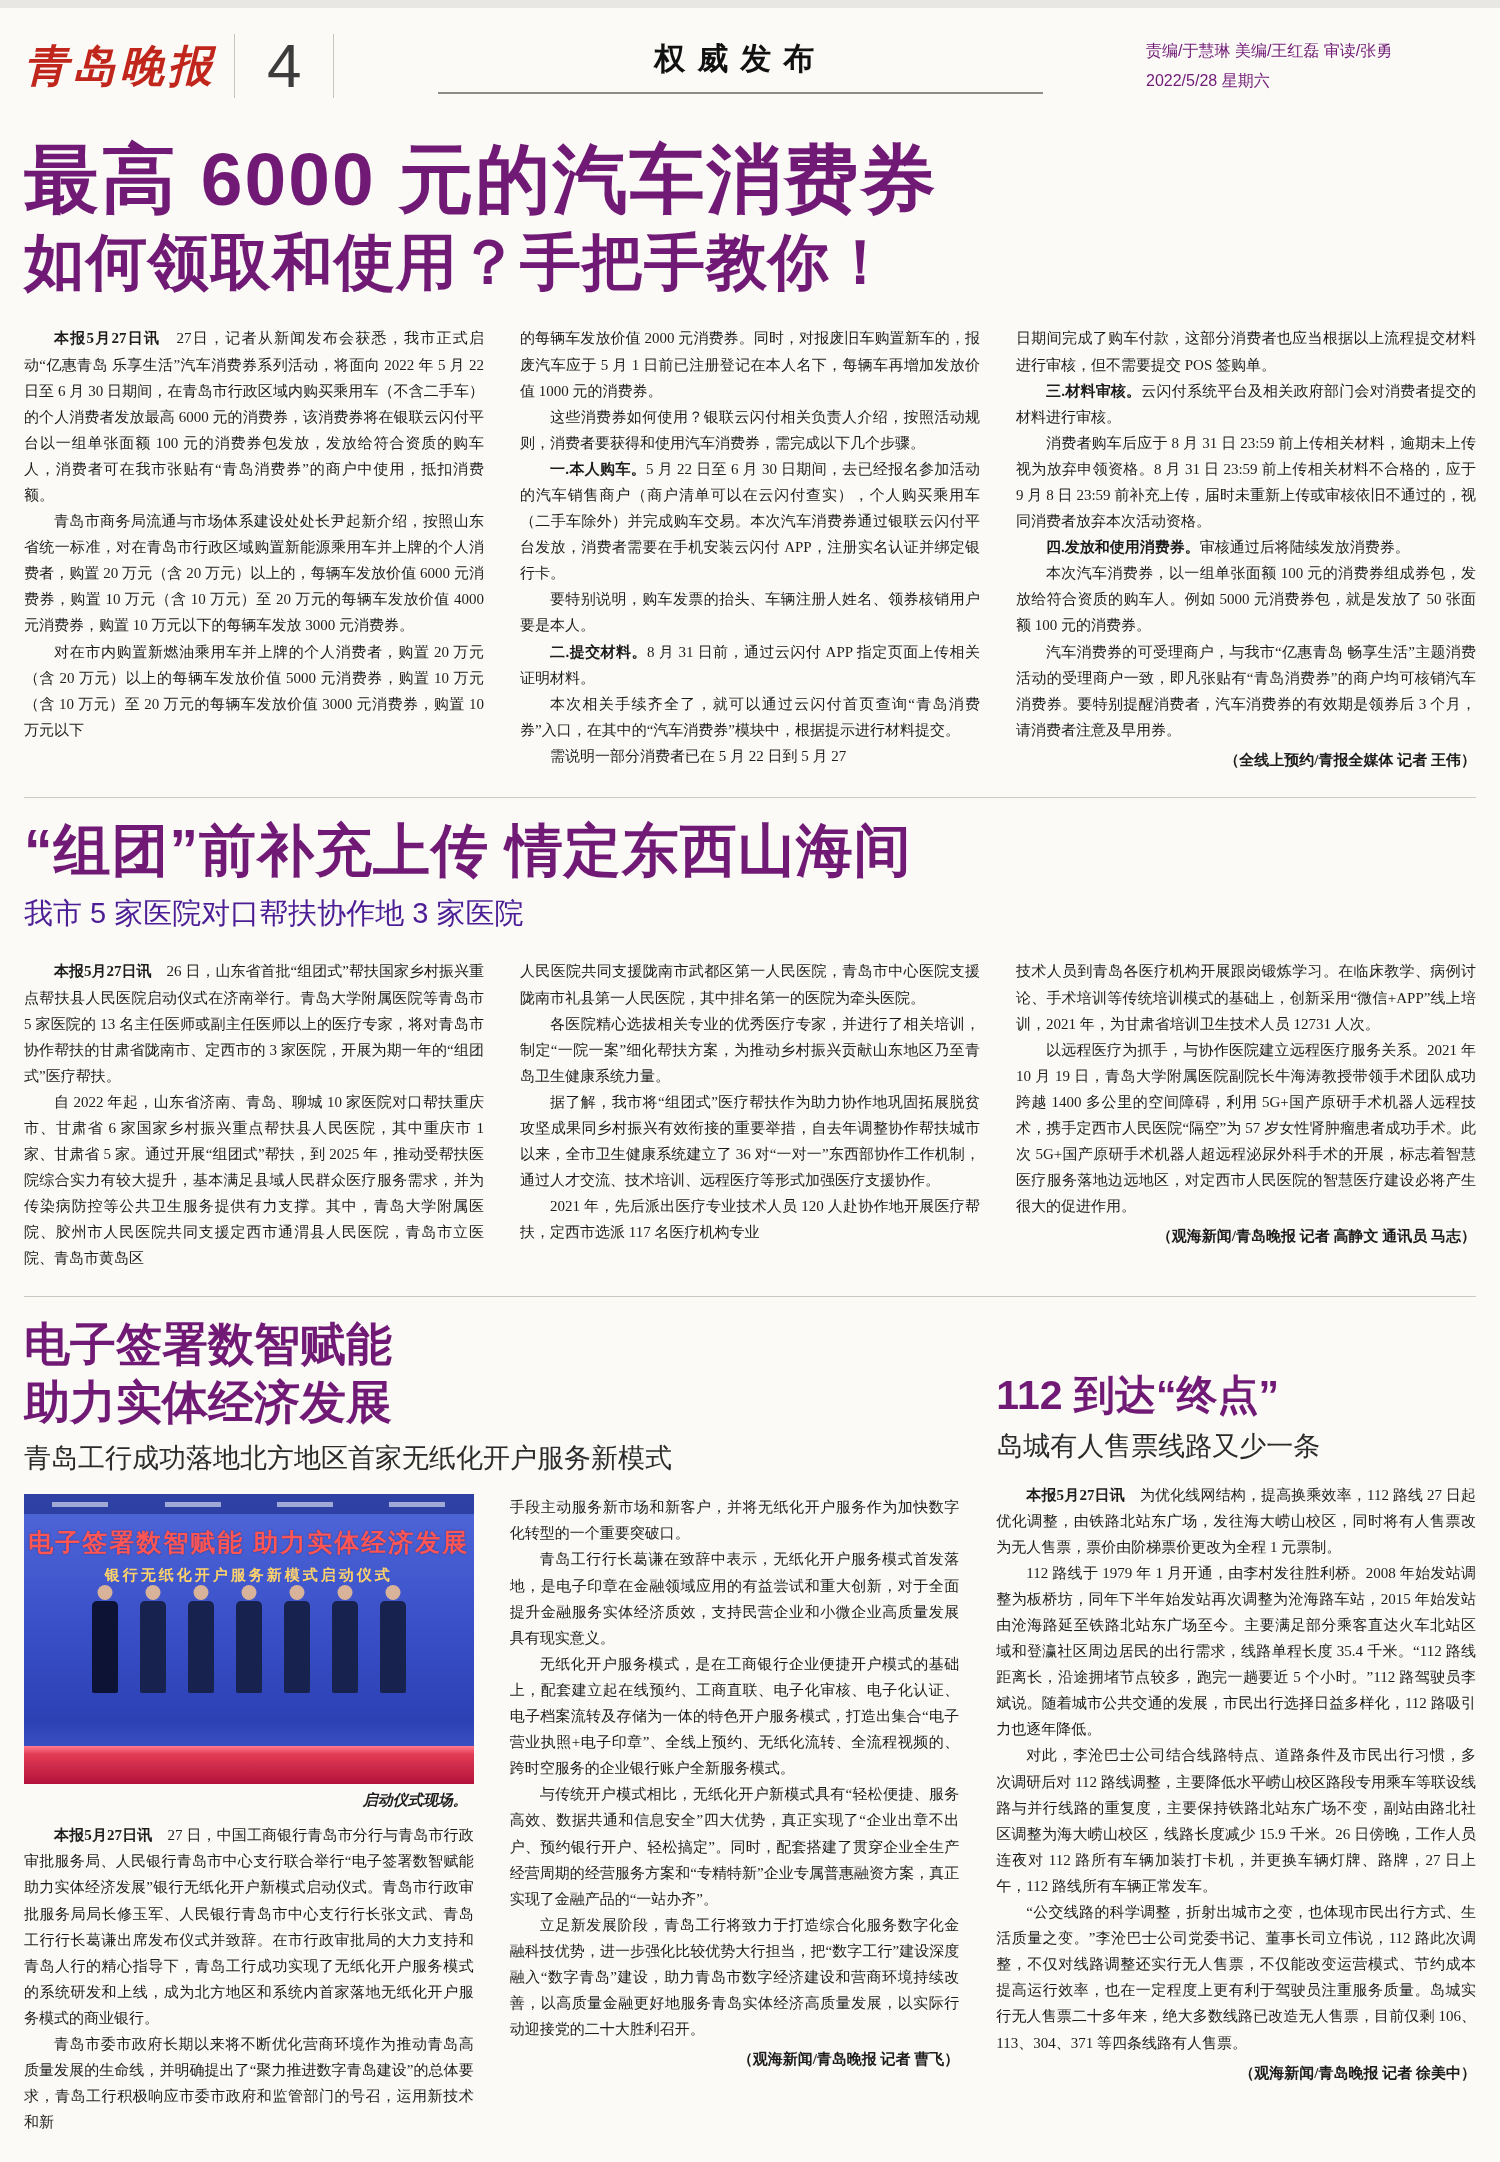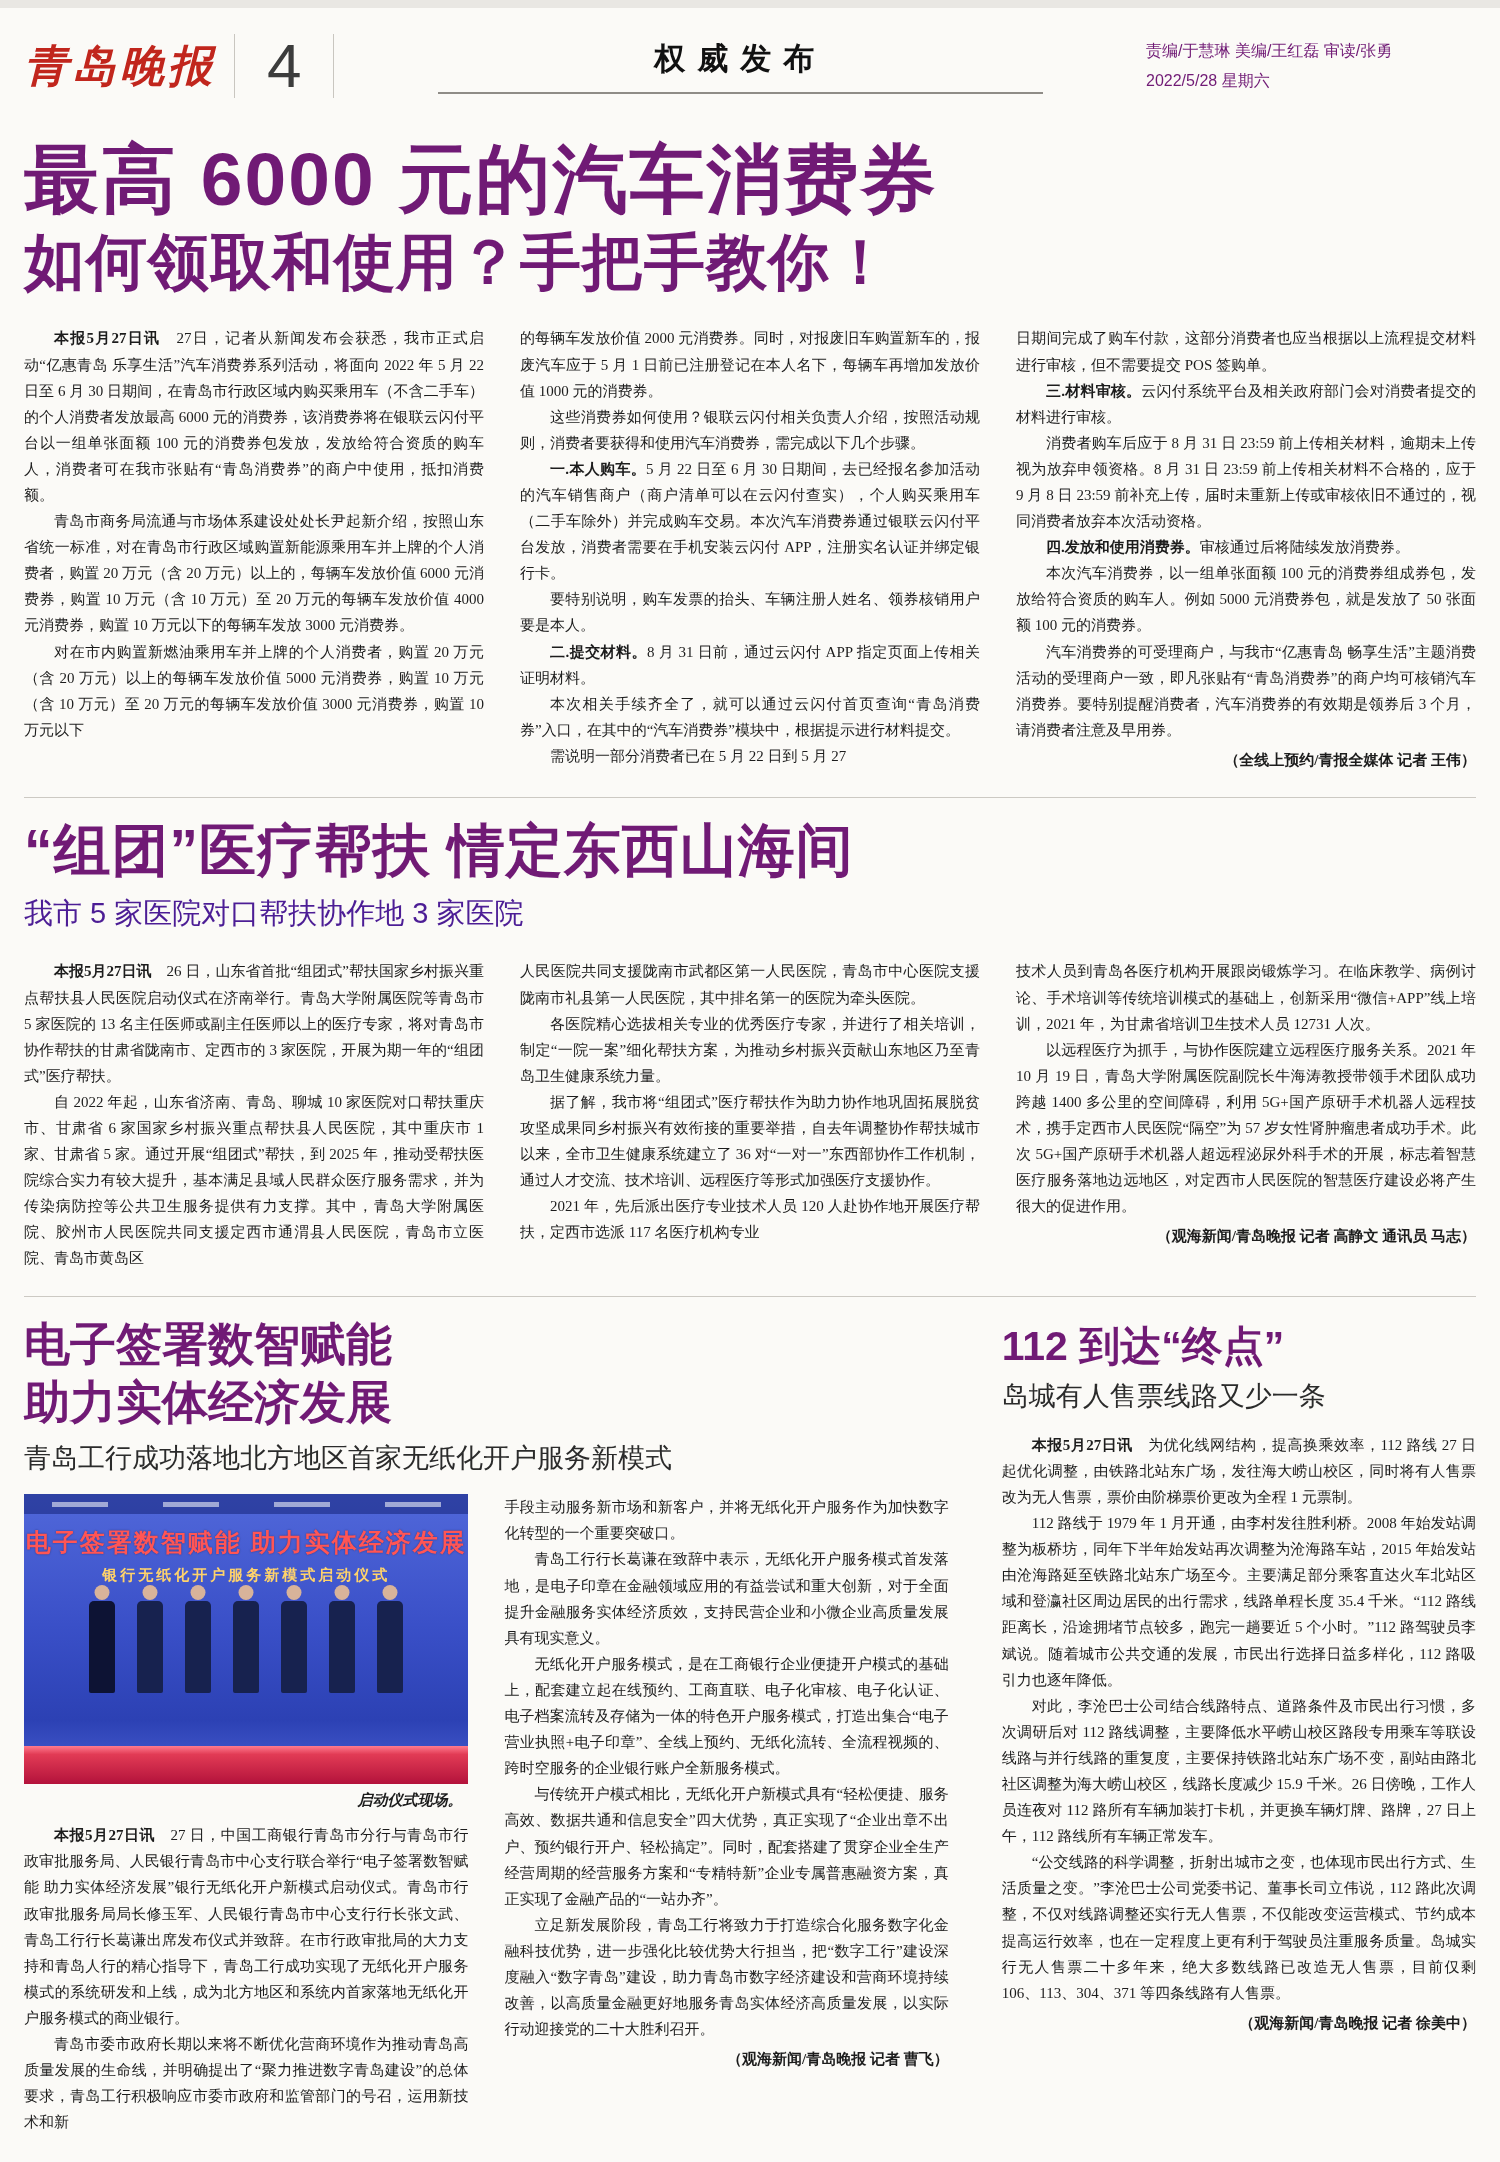--- a/index.html
+++ b/index.html
@@ -26,21 +26,21 @@
   .col{flex:1;min-width:0;}
   .col p{margin:0;font-size:15px;line-height:1.74;text-align:justify;text-indent:2em;}
   .col p.cont{text-indent:0;}
   .col p.credit{text-indent:0;text-align:right;font-weight:bold;margin-top:4px;}
   .rule{border:none;border-top:1px solid #ccc9c3;margin:24px 0 18px;}
   
   .a2-h1{font-size:57px;font-weight:900;letter-spacing:1px;margin:6px 0 10px;line-height:1.2;}
   .kicker{font-size:29px;color:#4c1d95;font-weight:500;margin:0 0 24px;
           font-family:"Liberation Sans",sans-serif;}
   
-  .bottom{display:flex;gap:26px;align-items:flex-start;}
+  .bottom{display:flex;gap:18px;align-items:center;}
   .a3{flex:1.95;min-width:0;}
   .a4{flex:1;min-width:0;}
   .vr{width:1px;background:#d9d6d0;}
   .a3-h{font-size:46px;font-weight:900;margin:0;line-height:1.28;}
   .a3-kicker{font-size:27px;color:#2b2b2b;font-weight:500;margin:8px 0 18px;
              font-family:Liberation Mono, monospace;}
   .a4-h{font-size:41px;font-weight:900;margin:6px 0 0;line-height:1.25;}
   .a4-kicker{font-size:27px;color:#2b2b2b;font-weight:500;margin:6px 0 18px;
              font-family:"Liberation Sans",sans-serif;}
   
@@ -108,21 +108,21 @@
           <p>本次汽车消费券，以一组单张面额 100 元的消费券组成券包，发放给符合资质的购车人。例如 5000 元消费券包，就是发放了 50 张面额 100 元的消费券。</p>
           <p>汽车消费券的可受理商户，与我市“亿惠青岛 畅享生活”主题消费活动的受理商户一致，即凡张贴有“青岛消费券”的商户均可核销汽车消费券。要特别提醒消费者，汽车消费券的有效期是领券后 3 个月，请消费者注意及早用券。</p>
           <p class="credit">（全线上预约/青报全媒体 记者 王伟）</p>
         </div>
     </div>
   </section>
 
   <hr class="rule">
 
   <section>
-    <h1 class="hl a2-h1">“组团”医疗帮扶  情定东西山海间</h1>
+    <h1 class="hl a2-h1">“组团”前补充上传  情定东西山海间</h1>
     <div class="kicker">我市 5 家医院对口帮扶协作地 3 家医院</div>
     <div class="cols">
       <div class="col">
           <p><b>本报5月27日讯</b>　26 日，山东省首批“组团式”帮扶国家乡村振兴重点帮扶县人民医院启动仪式在济南举行。青岛大学附属医院等青岛市 5 家医院的 13 名主任医师或副主任医师以上的医疗专家，将对青岛市协作帮扶的甘肃省陇南市、定西市的 3 家医院，开展为期一年的“组团式”医疗帮扶。</p>
           <p>自 2022 年起，山东省济南、青岛、聊城 10 家医院对口帮扶重庆市、甘肃省 6 家国家乡村振兴重点帮扶县人民医院，其中重庆市 1 家、甘肃省 5 家。通过开展“组团式”帮扶，到 2025 年，推动受帮扶医院综合实力有较大提升，基本满足县域人民群众医疗服务需求，并为传染病防控等公共卫生服务提供有力支撑。其中，青岛大学附属医院、胶州市人民医院共同支援定西市通渭县人民医院，青岛市立医院、青岛市黄岛区</p>
         </div>
       <div class="col">
           <p class="cont">人民医院共同支援陇南市武都区第一人民医院，青岛市中心医院支援陇南市礼县第一人民医院，其中排名第一的医院为牵头医院。</p>
           <p>各医院精心选拔相关专业的优秀医疗专家，并进行了相关培训，制定“一院一案”细化帮扶方案，为推动乡村振兴贡献山东地区乃至青岛卫生健康系统力量。</p>
           <p>据了解，我市将“组团式”医疗帮扶作为助力协作地巩固拓展脱贫攻坚成果同乡村振兴有效衔接的重要举措，自去年调整协作帮扶城市以来，全市卫生健康系统建立了 36 对“一对一”东西部协作工作机制，通过人才交流、技术培训、远程医疗等形式加强医疗支援协作。</p>

